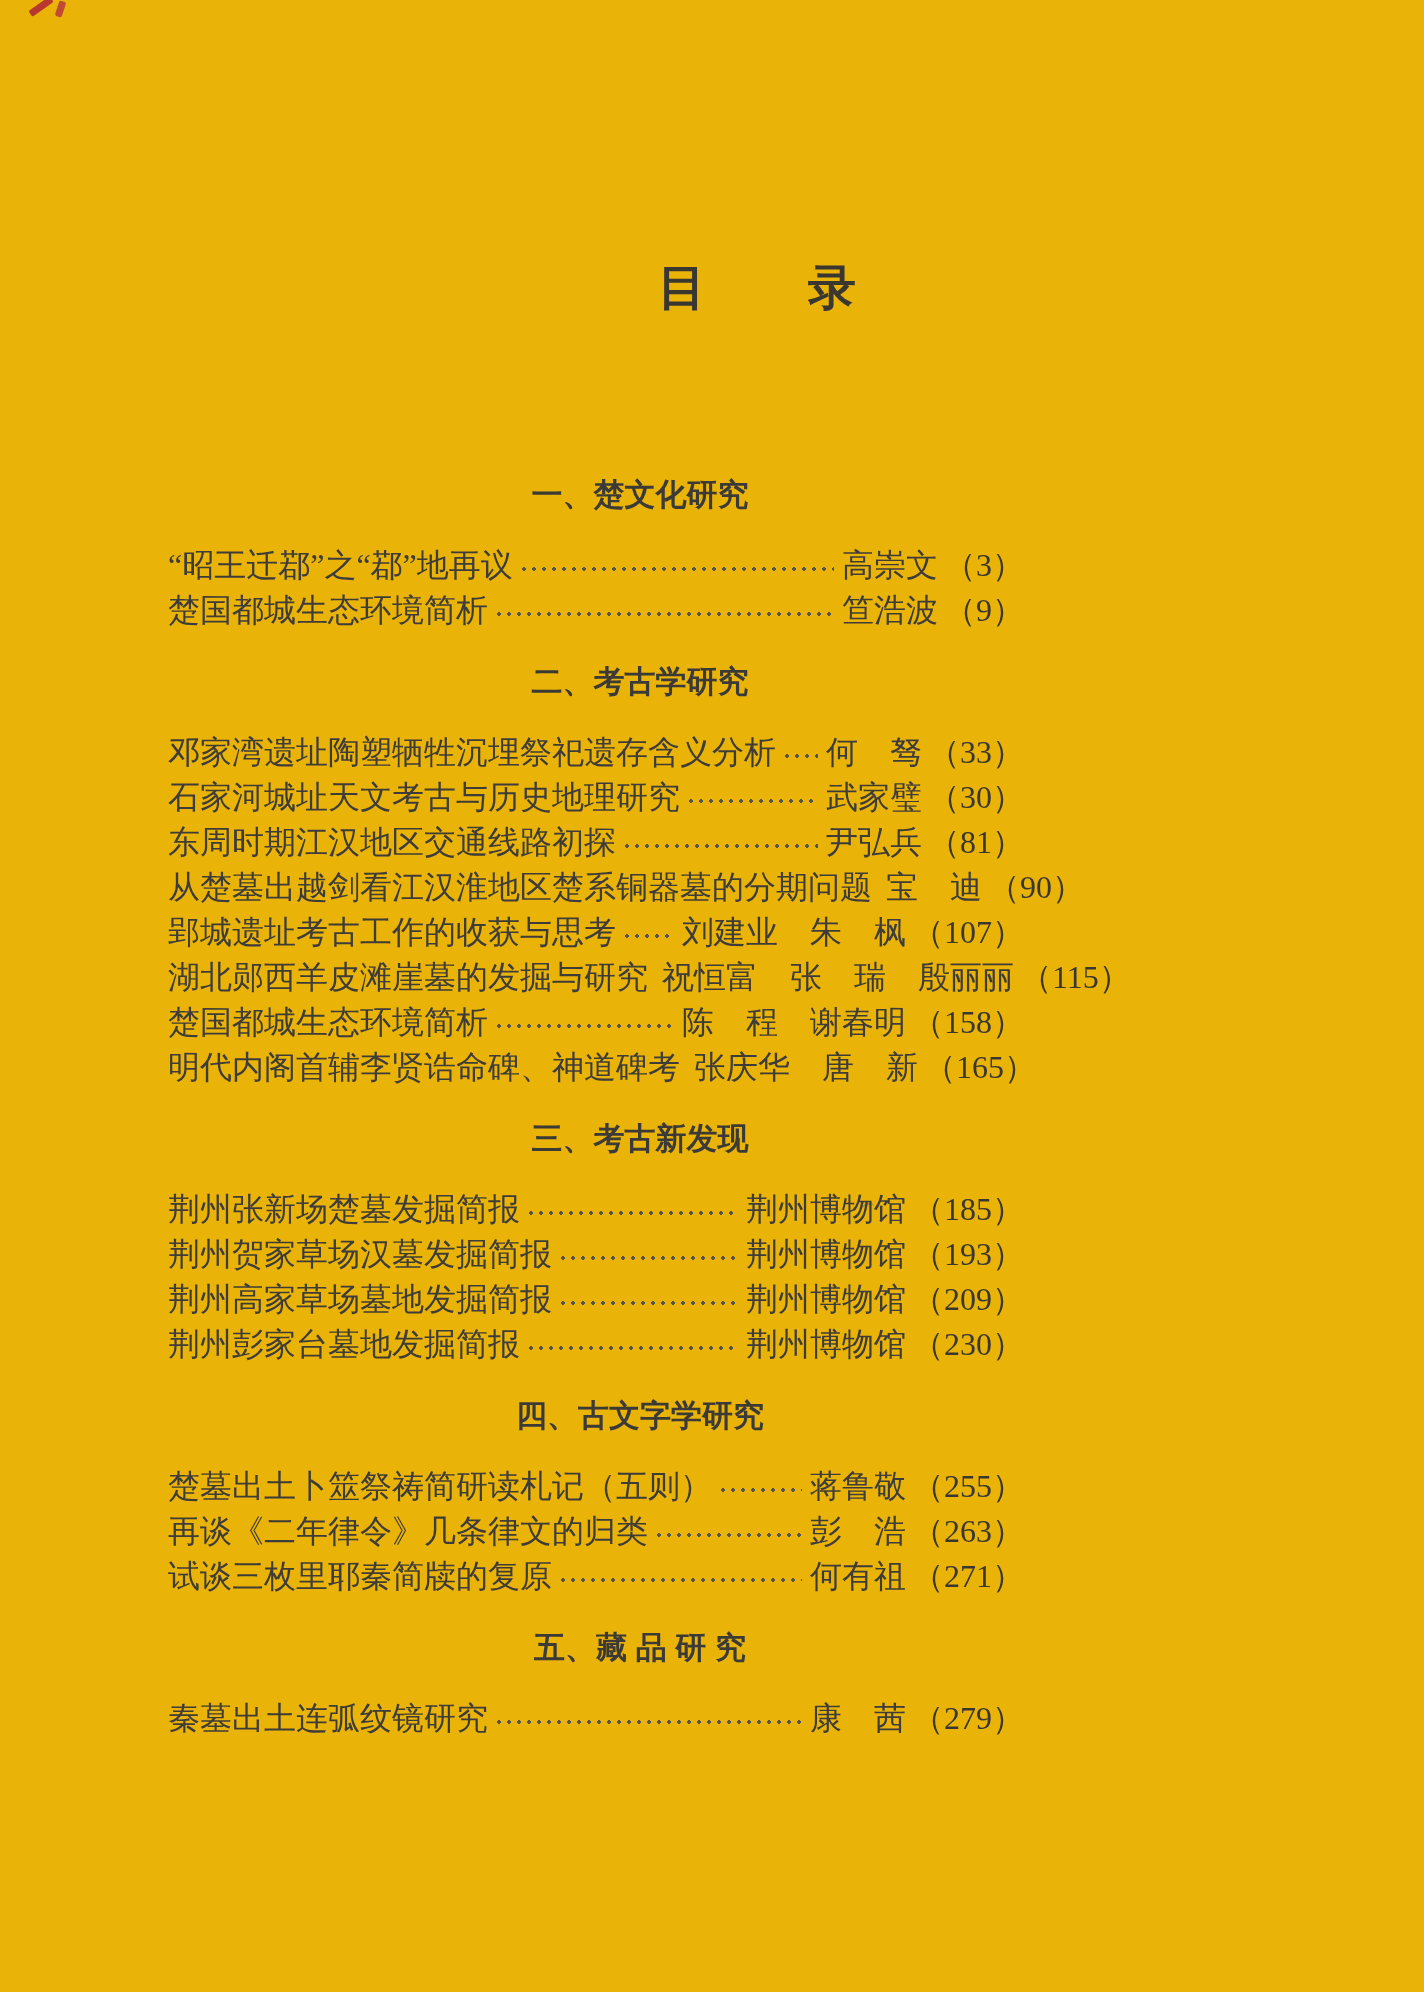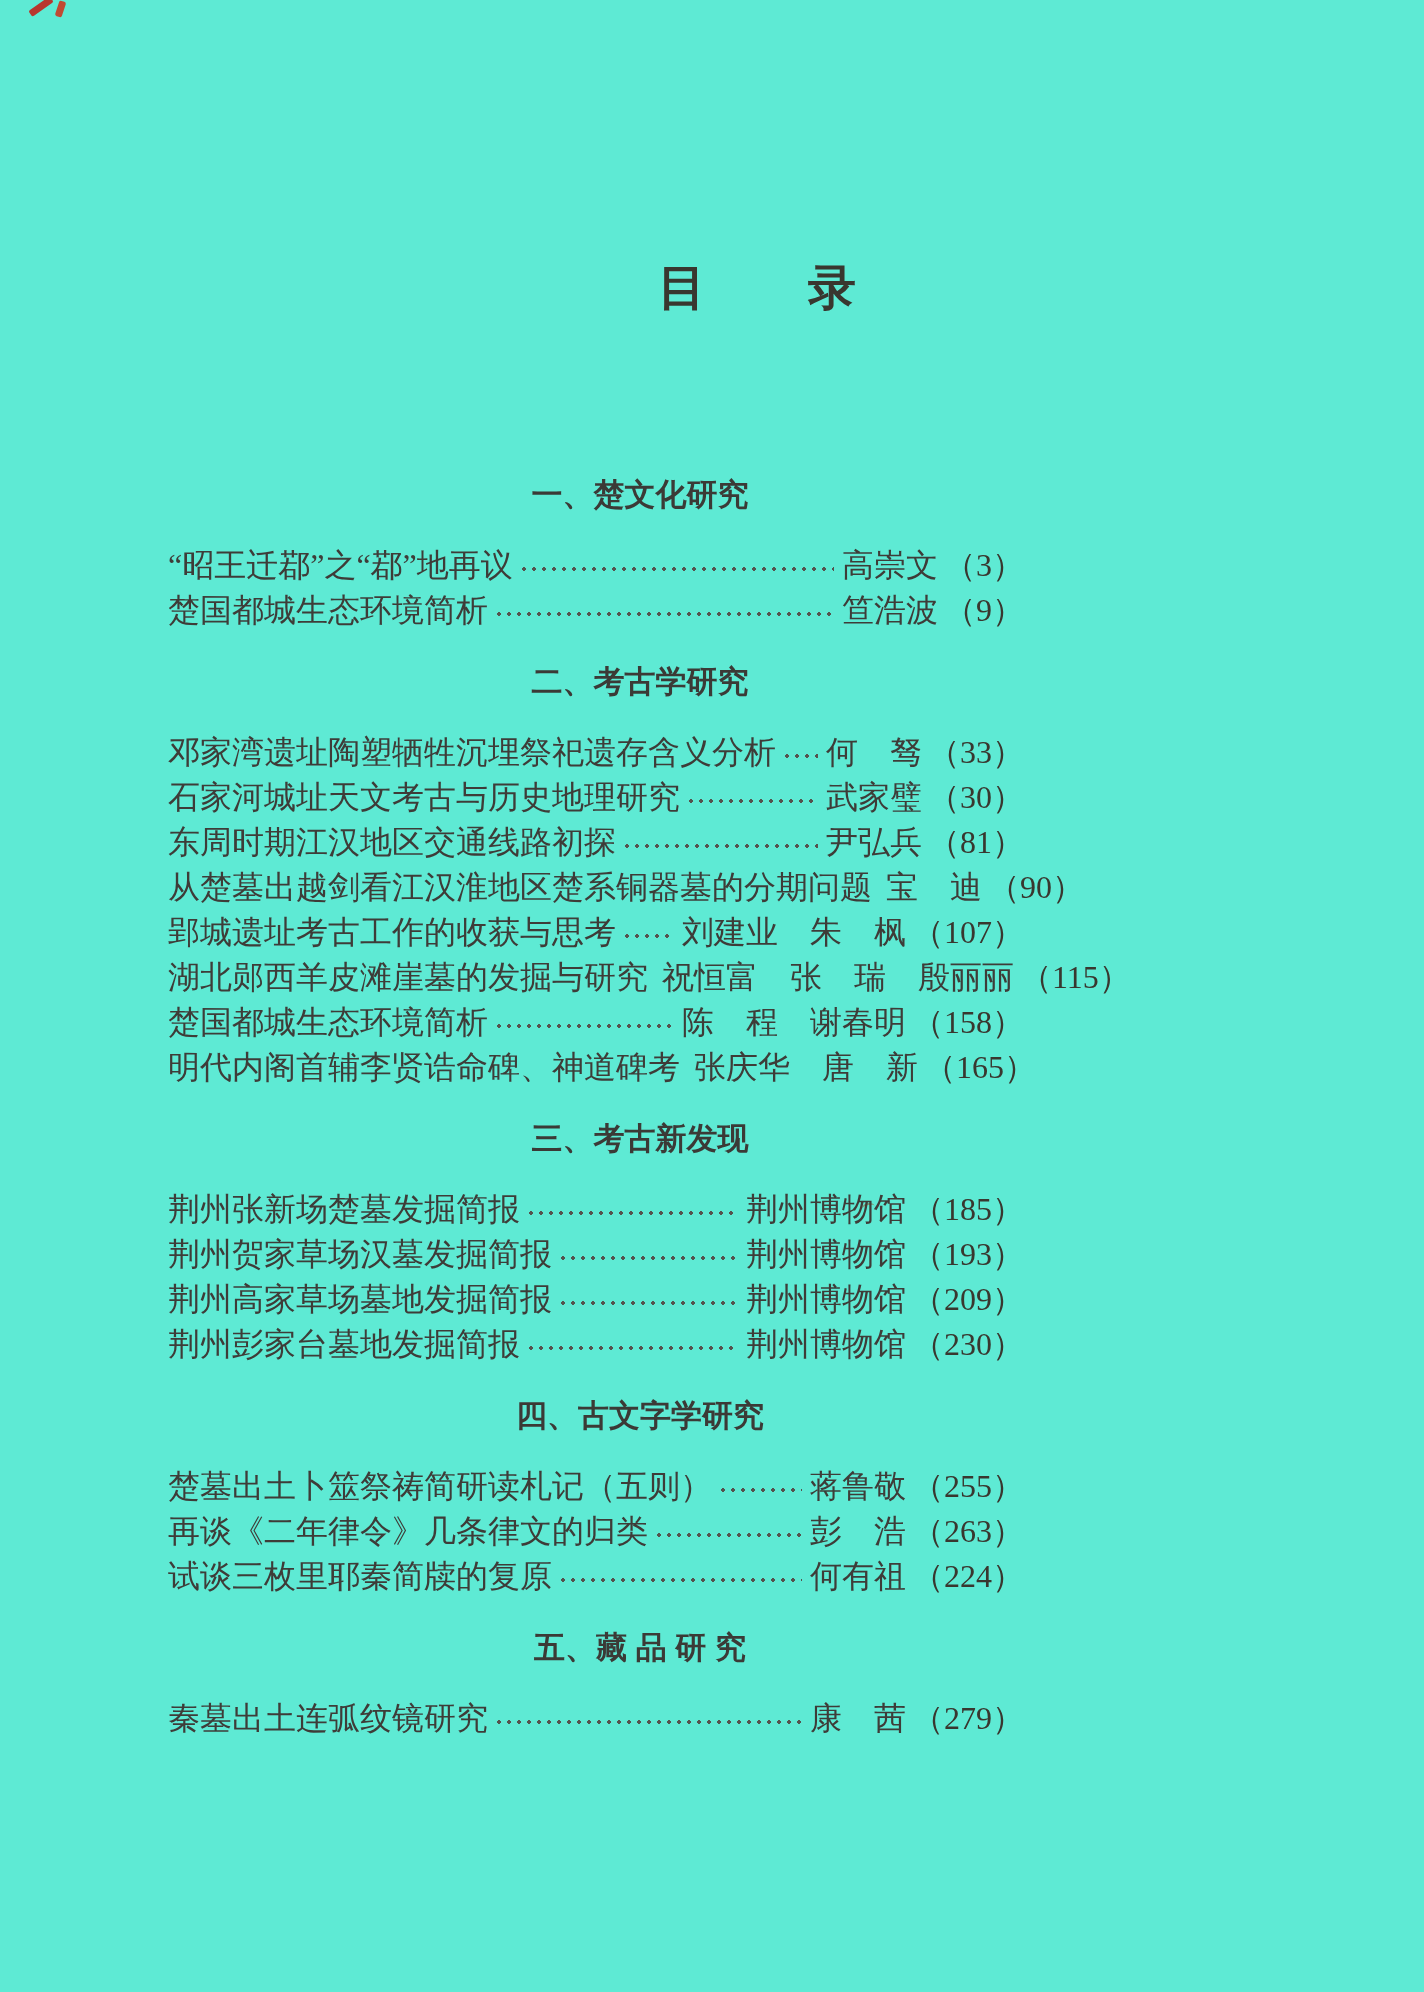--- a/index.html
+++ b/index.html
@@ -1,20 +1,20 @@
 <!DOCTYPE html>
 <html><head>
 <meta charset="utf-8">
 <style>
   html,body { margin:0; padding:0; background:#e8e6e0; }
   .page {
     position:relative;
     width:1424px; height:1992px;
     margin:0 auto;
-    background:#5eead4;
+    background:#eab308;
     overflow:hidden;
     font-family:"Liberation Serif","DejaVu Serif",serif;
     color:#3e3c38;
   }
   .content {
     position:absolute;
     left:168px; top:0;
     width:856px;
   }
   .page-title {
@@ -203,21 +203,21 @@
       <div class="row">
         <span class="entry-title">再谈《二年律令》几条律文的归类</span>
         <span class="leader"></span>
         <span class="entry-authors">彭　浩</span>
         <span class="entry-page">（263）</span>
       </div>
       <div class="row">
         <span class="entry-title">试谈三枚里耶秦简牍的复原</span>
         <span class="leader"></span>
         <span class="entry-authors">何有祖</span>
-        <span class="entry-page">（224）</span>
+        <span class="entry-page">（271）</span>
       </div>
     </div>
 
     <div class="section-heading">五、藏 品 研 究</div>
     <div class="entries">
       <div class="row">
         <span class="entry-title">秦墓出土连弧纹镜研究</span>
         <span class="leader"></span>
         <span class="entry-authors">康　茜</span>
         <span class="entry-page">（279）</span>

